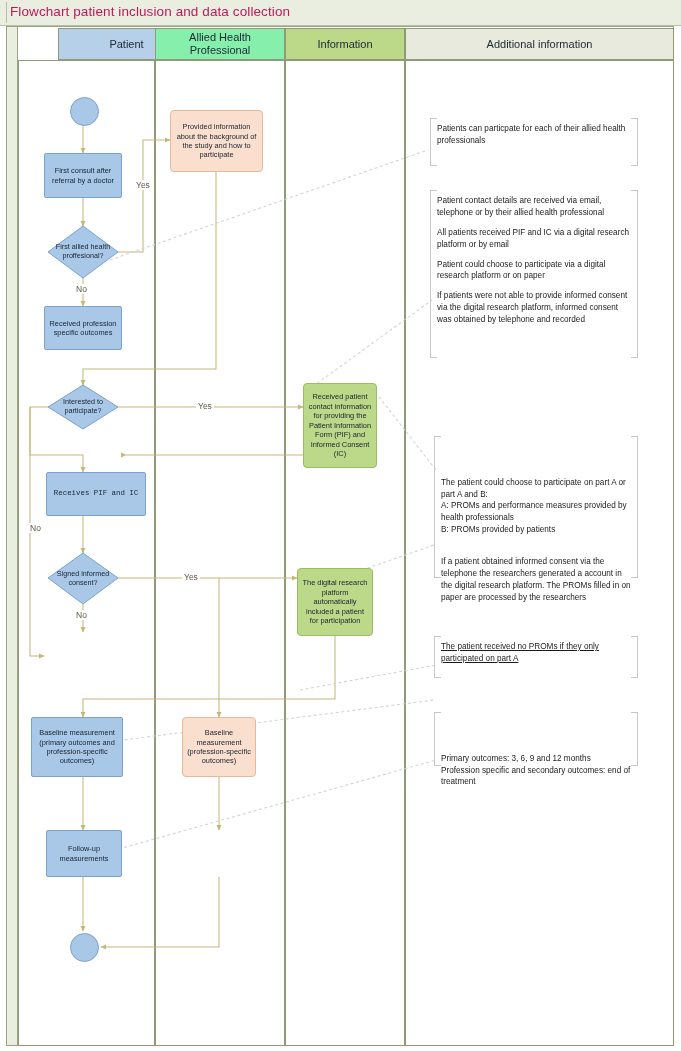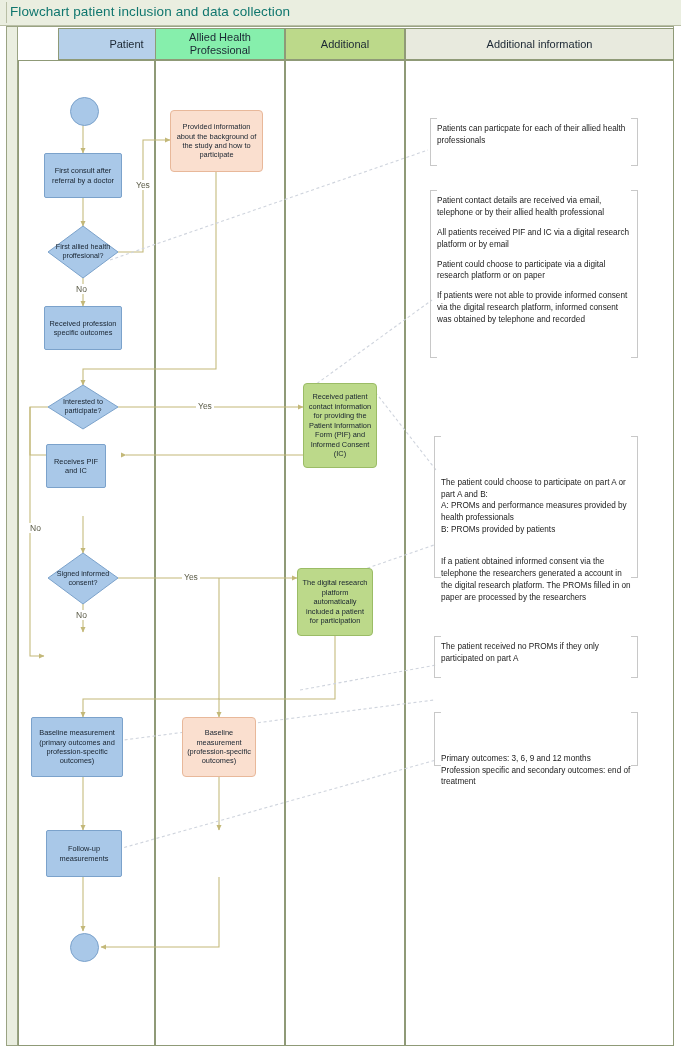--- a/index.html
+++ b/index.html
@@ -13,21 +13,21 @@
 
   
   .title-band{
     position:absolute;left:0;top:0;width:681px;height:26px;
     background:#eaeee0;
     border-bottom:1px solid #b9bfa6;
     box-sizing:border-box;
   }
   .title-text{
     position:absolute;left:10px;top:4px;
-    font-size:13.5px;color:#0f766e;letter-spacing:.1px;
+    font-size:13.5px;color:#be185d;letter-spacing:.1px;
     white-space:nowrap;
   }
   .title-rule{
     position:absolute;left:6px;top:2px;width:1px;height:21px;background:#b9bfa6;
   }
 
   
   .spine{
     position:absolute;left:6px;top:26px;width:12px;height:1020px;
     background:#eaeee0;border-right:1px solid #9aa383;
@@ -128,21 +128,21 @@
   <div class="lane-head lh-patient">
     <span>Patient</span>
   </div>
   <div class="lane-head lh-allied">
     <span>
       <span>Allied Health</span><br>
       <span>Professional</span>
     </span>
   </div>
   <div class="lane-head lh-research">
-    <span>Additional</span>
+    <span>Information</span>
   </div>
   <div class="lane-head lh-addinfo">
     <span>Additional information</span>
   </div>
 
   <div class="lane-body lb-patient"></div>
   <div class="lane-body lb-allied"></div>
   <div class="lane-body lb-research"></div>
   <div class="lane-body lb-addinfo"></div>
 
@@ -220,21 +220,21 @@
   </div>
 
   <div class="node n-blue" style="left:44px;top:306px;width:78px;height:44px;">
     <span>Received profession specific outcomes</span>
   </div>
 
   <div class="diamond-wrap" style="left:48px;top:385px;width:70px;height:44px;">
     <div class="dlabel">Interested to participate?</div>
   </div>
 
-  <div class="node n-blue" style="left:46px;top:444px;width:60px;height:44px;">
+  <div class="node n-blue" style="left:46px;top:472px;width:100px;height:44px;font-family:Liberation Mono, monospace;">
     <span>Receives PIF and IC</span>
   </div>
 
   <div class="diamond-wrap" style="left:48px;top:553px;width:70px;height:51px;">
     <div class="dlabel">Signed informed consent?</div>
   </div>
 
 
   <div class="node n-blue" style="left:31px;top:717px;width:92px;height:60px;text-align:center;">
     <span>Baseline measurement (primary outcomes and profession-specific outcomes)</span>
@@ -285,21 +285,21 @@
 
   <div class="annot" style="left:434px;top:436px;width:204px;height:142px;white-space:pre-line;">
     <div class="brk l" style="left:0;top:0;height:140px;"></div>
     <div class="brk r" style="right:0;top:0;height:140px;"></div>
     <p class="para">The patient could choose to participate on part A or part A and B:
 A: PROMs and performance measures provided by health professionals
 B: PROMs provided by patients</p>
     <p class="para">If a patient obtained informed consent via the telephone the researchers generated a account in the digital research platform. The PROMs filled in on paper are processed by the researchers</p>
   </div>
 
-  <div class="annot" style="left:434px;top:636px;width:204px;height:42px;">
+  <div class="annot" style="left:434px;top:636px;width:204px;height:42px;text-decoration:underline;">
     <div class="brk l" style="left:0;top:0;height:40px;"></div>
     <div class="brk r" style="right:0;top:0;height:40px;"></div>
     <p class="para">The patient received no PROMs if they only participated on part A</p>
   </div>
 
   <div class="annot" style="left:434px;top:712px;width:204px;height:54px;white-space:pre-line;">
     <div class="brk l" style="left:0;top:0;height:52px;"></div>
     <div class="brk r" style="right:0;top:0;height:52px;"></div>
     <p class="para">Primary outcomes: 3, 6, 9 and 12 months
 Profession specific and secondary outcomes: end of treatment</p>

